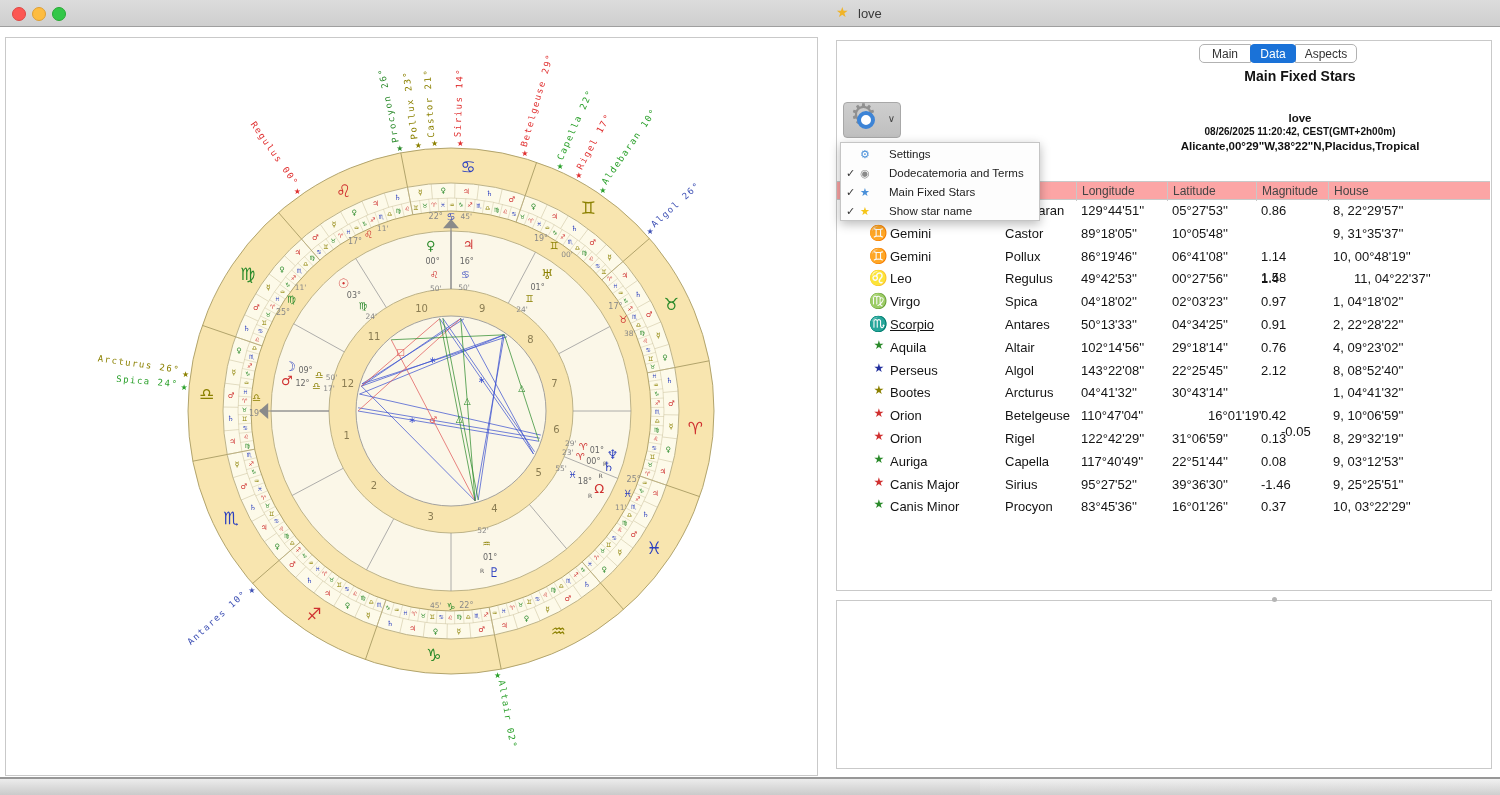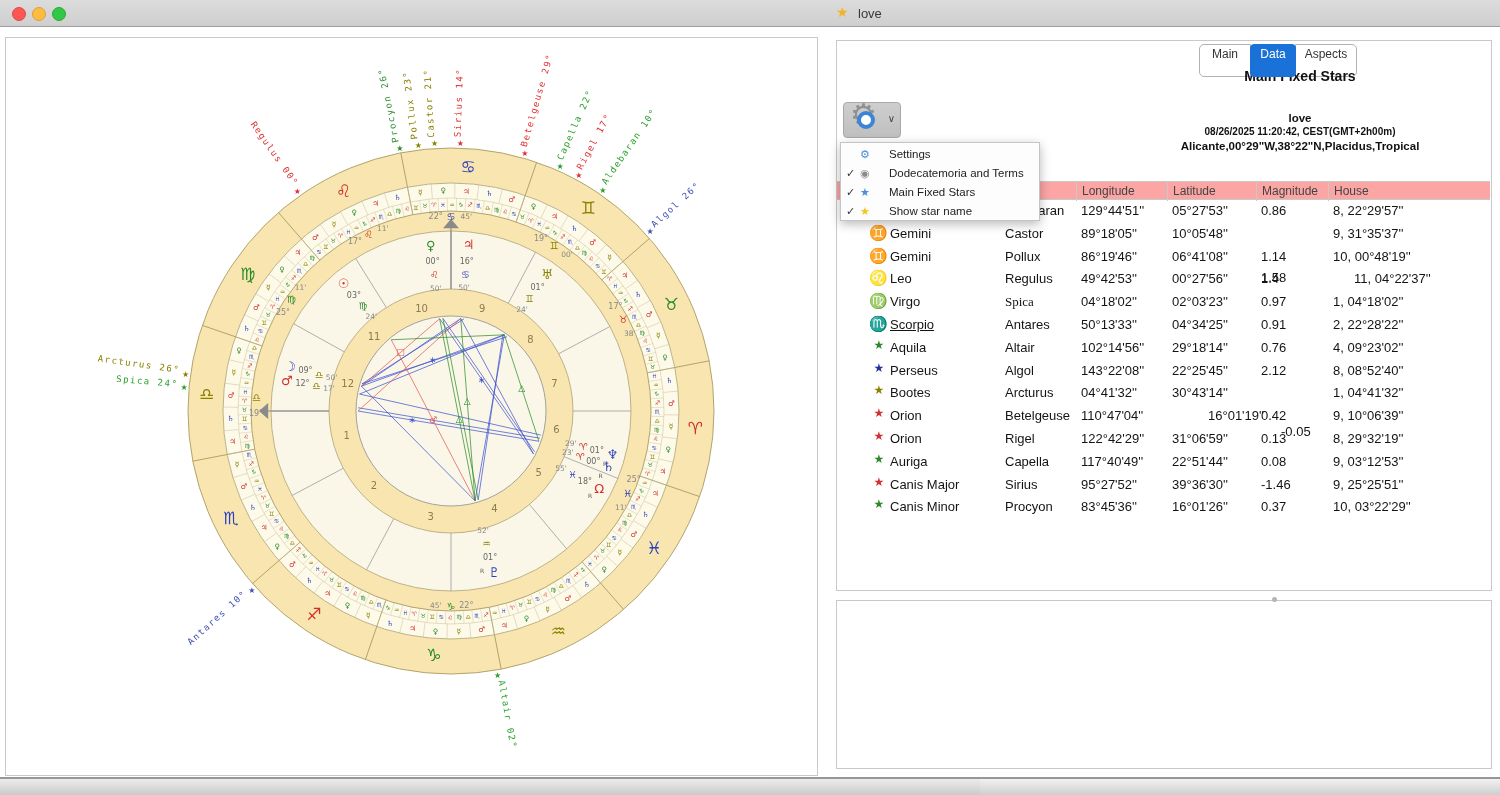--- a/index.html
+++ b/index.html
@@ -14,21 +14,21 @@
   .tl.grn{left:52px;background:#33c748;border:1px solid #27aa35;}
   .title-star{position:absolute;left:836px;top:4px;font-size:14px;color:#f0b429;}
   .title-text{position:absolute;left:858px;top:6px;font-size:13px;color:#3a3a3a;}
   
   .panel{position:absolute;background:#fff;border:1px solid #c9c9c9;}
   #left-panel{left:5px;top:37px;width:811px;height:737px;}
   #rtop-panel{left:836px;top:40px;width:654px;height:549px;}
   #rbot-panel{left:836px;top:600px;width:654px;height:167px;}
   .handle-dot{position:absolute;left:1272px;top:597px;width:5px;height:5px;border-radius:50%;background:#b5b5b5;}
   
-  .tab{position:absolute;top:44px;height:33px;line-height:19px;text-align:center;font-size:12px;
+  .tab{position:absolute;top:44px;height:19px;line-height:19px;text-align:center;font-size:12px;
        color:#333;background:#fff;border:1px solid #b2b2b2;box-sizing:border-box;}
   #tab-main{left:1199px;width:52px;border-radius:5px 0 0 5px;}
   #tab-data{left:1250px;width:46px;background:#1a72d8;color:#fff;border-color:#1a72d8;border-radius:4px;z-index:2;}
   #tab-aspects{left:1295px;width:62px;border-radius:0 5px 5px 0;}
   .fs-title{position:absolute;left:1150px;top:68px;width:300px;text-align:center;
             font-size:14px;font-weight:bold;color:#111;}
   .info{position:absolute;left:1110px;width:380px;text-align:center;font-weight:bold;color:#111;}
   #info-name{top:112px;font-size:11.5px;}
   #info-dt{top:126px;font-size:10px;}
   #info-loc{top:140px;font-size:11.5px;}
@@ -735,21 +735,21 @@
         <span class="td " style="left: 53px;">Leo</span>
         <span class="td " style="left: 168px;">Regulus</span>
         <span class="td " style="left: 244px;">49°42'53''</span>
         <span class="td " style="left: 335px;">00°27'56''</span>
         <span class="td " style="left: 424px;">1.4</span>
         <span class="td " style="left: 496px; margin-left: 21px;">11, 04°22'37''</span>
       </div>
       <div class="trow" style="left: 837px; top: 291.2px; width: 653px;">
         <span class="td sym" style="left: 31px; color: rgb(42, 138, 42); font-size: 15px;">♍</span>
         <span class="td " style="left: 53px;">Virgo</span>
-        <span class="td " style="left: 168px; font-family: Liberation Serif, serif;">Spica</span>
+        <span class="td " style="left: 168px;">Spica</span>
         <span class="td " style="left: 244px;">04°18'02''</span>
         <span class="td " style="left: 335px;">02°03'23''</span>
         <span class="td " style="left: 424px;">0.97</span>
         <span class="td " style="left: 496px;">1, 04°18'02''</span>
       </div>
       <div class="trow" style="left: 837px; top: 314px; width: 653px;">
         <span class="td sym" style="left: 31px; color: rgb(35, 48, 158); font-size: 15px;">♏</span>
         <span class="td " style="left: 53px; text-decoration: underline;">Scorpio</span>
         <span class="td " style="left: 168px;">Antares</span>
         <span class="td " style="left: 244px;">50°13'33''</span>
@@ -784,21 +784,21 @@
         <span class="td " style="left: 444px; margin-top: 39px;">-0.05</span>
         <span class="td " style="left: 496px;">1, 04°41'32''</span>
       </div>
       <div class="trow" style="left: 837px; top: 405.2px; width: 653px;">
         <span class="td sym" style="left: 31px; color: rgb(208, 48, 48); font-size: 12px;">★</span>
         <span class="td " style="left: 53px;">Orion</span>
         <span class="td " style="left: 168px;">Betelgeuse</span>
         <span class="td " style="left: 244px;">110°47'04''</span>
         <span class="td " style="left: 335px; margin-left: 36px;">16°01'19''</span>
         <span class="td " style="left: 424px;">0.42</span>
-        <span class="td " style="left: 496px;">9, 10°06'39''</span>
+        <span class="td " style="left: 496px;">9, 10°06'59''</span>
       </div>
       <div class="trow" style="left: 837px; top: 428px; width: 653px;">
         <span class="td sym" style="left: 31px; color: rgb(208, 48, 48); font-size: 12px;">★</span>
         <span class="td " style="left: 53px;">Orion</span>
         <span class="td " style="left: 168px;">Rigel</span>
         <span class="td " style="left: 244px;">122°42'29''</span>
         <span class="td " style="left: 335px;">31°06'59''</span>
         <span class="td " style="left: 424px;">0.13</span>
         <span class="td " style="left: 496px;">8, 29°32'19''</span>
       </div>

